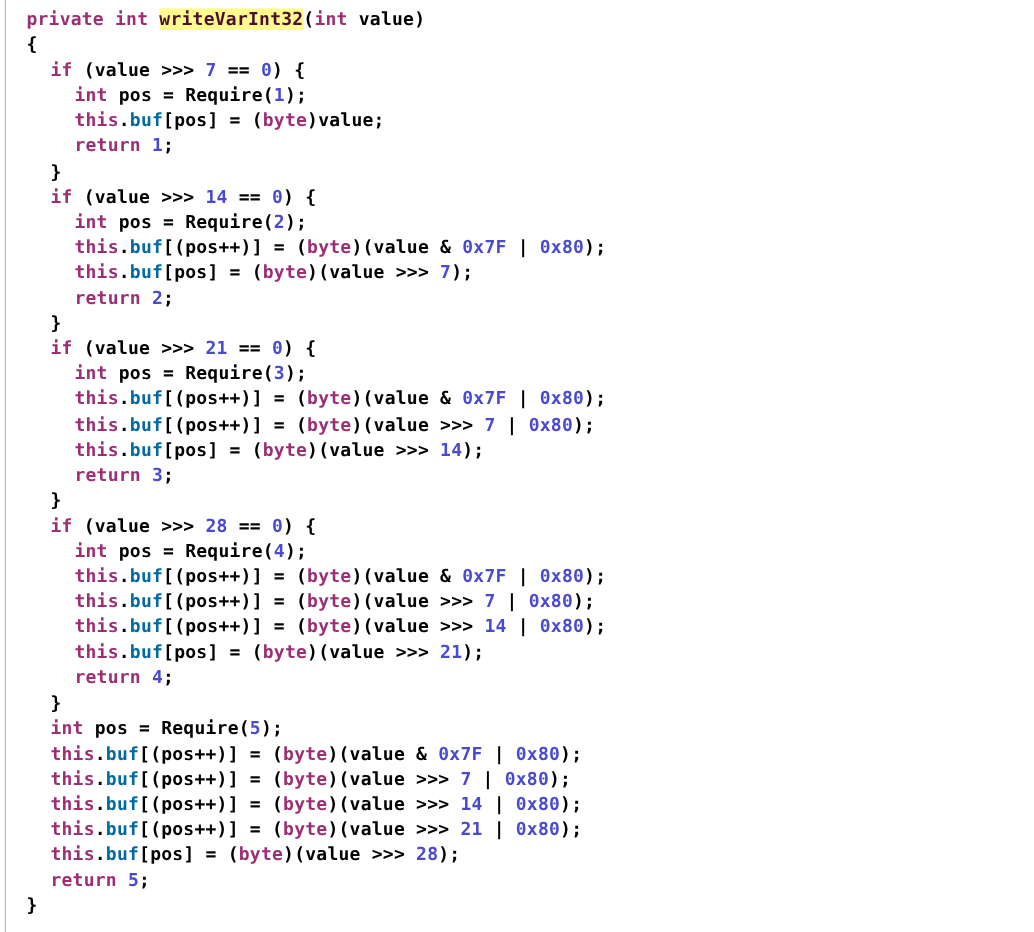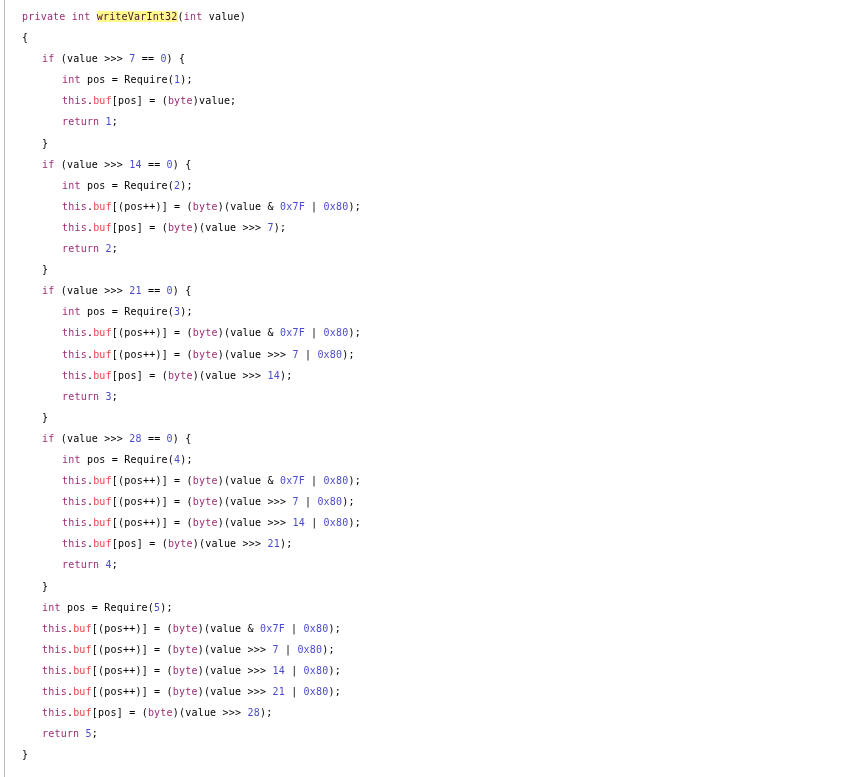--- a/index.html
+++ b/index.html
@@ -32,37 +32,37 @@
     background: #b9b9b9;
   }
 
   #code-block {
     position: absolute;
     left: 0;
     top: 0;
     padding: 6px 0 0 0;
     margin: 0;
     font-family: "DejaVu Sans Mono", "Liberation Mono", monospace;
-    font-size: 10px;
-    font-weight: normal;
+    font-size: 15px;
+    font-weight: bold;
     line-height: 21.1px;
     white-space: pre;
     color: #000000;
     letter-spacing: 0.2px;
   }
 
   .code-line {
     height: 21.1px;
     white-space: pre;
   }
 
   
   .tok-kw   { color: #9C2F74; }   
   .tok-num  { color: #4A4ACF; }   
-  .tok-mem  { color: #ef4444; margin-top: 27px; }   
+  .tok-mem  { color: #0369a1; margin-top: 27px; }   
   .tok-pl   { color: #000000; }   
   .tok-hl   {
     background: #fffb8c;
     color: #4a1030;
   }
 </style>
 </head>
 <body>
 
 <div id="code-viewer">

